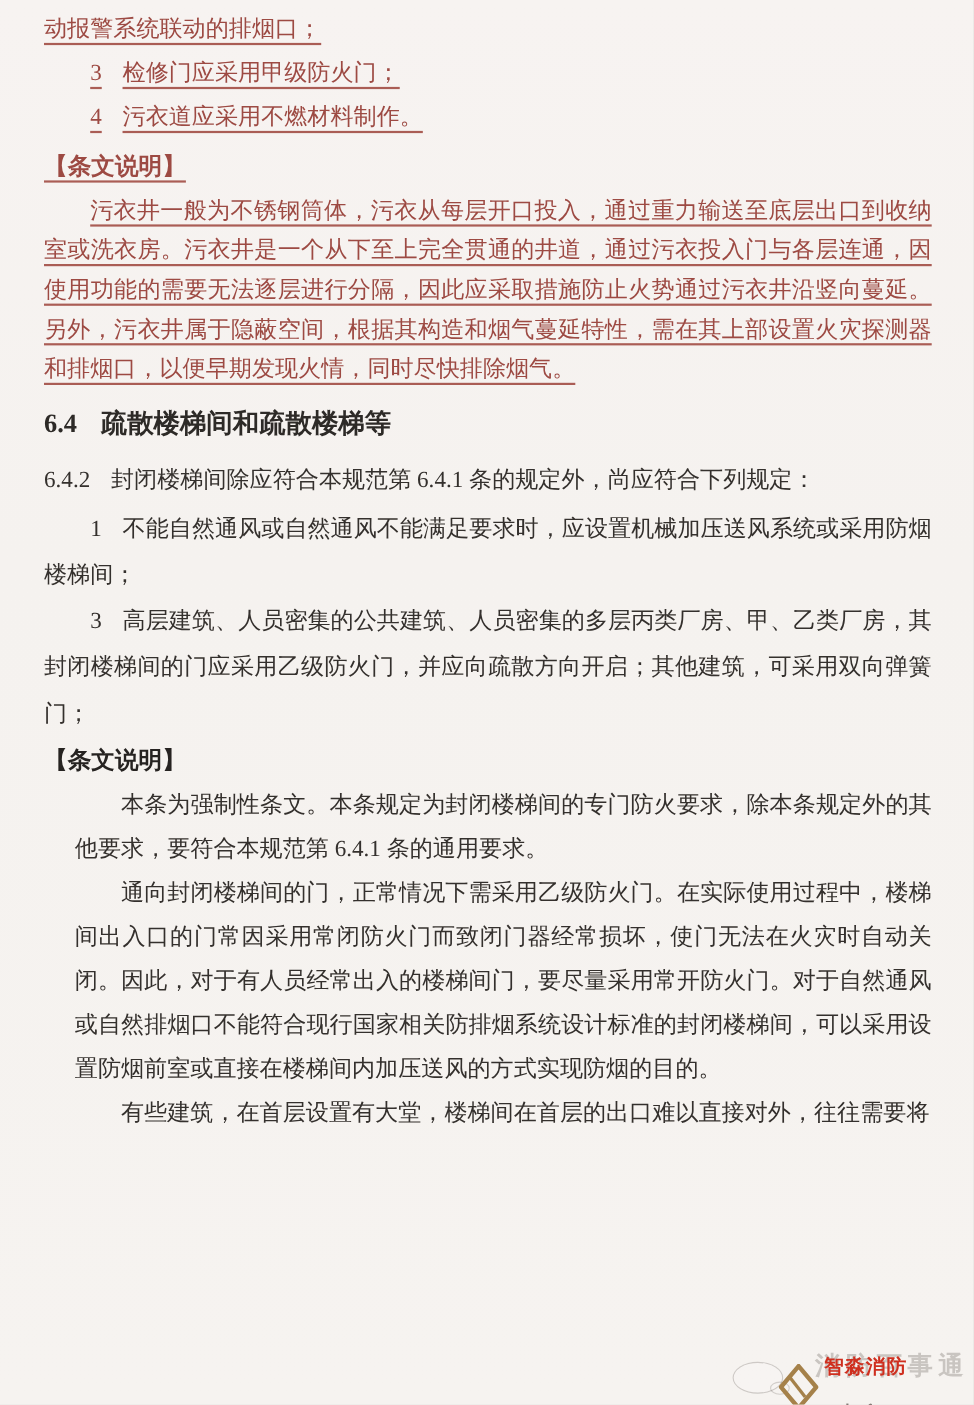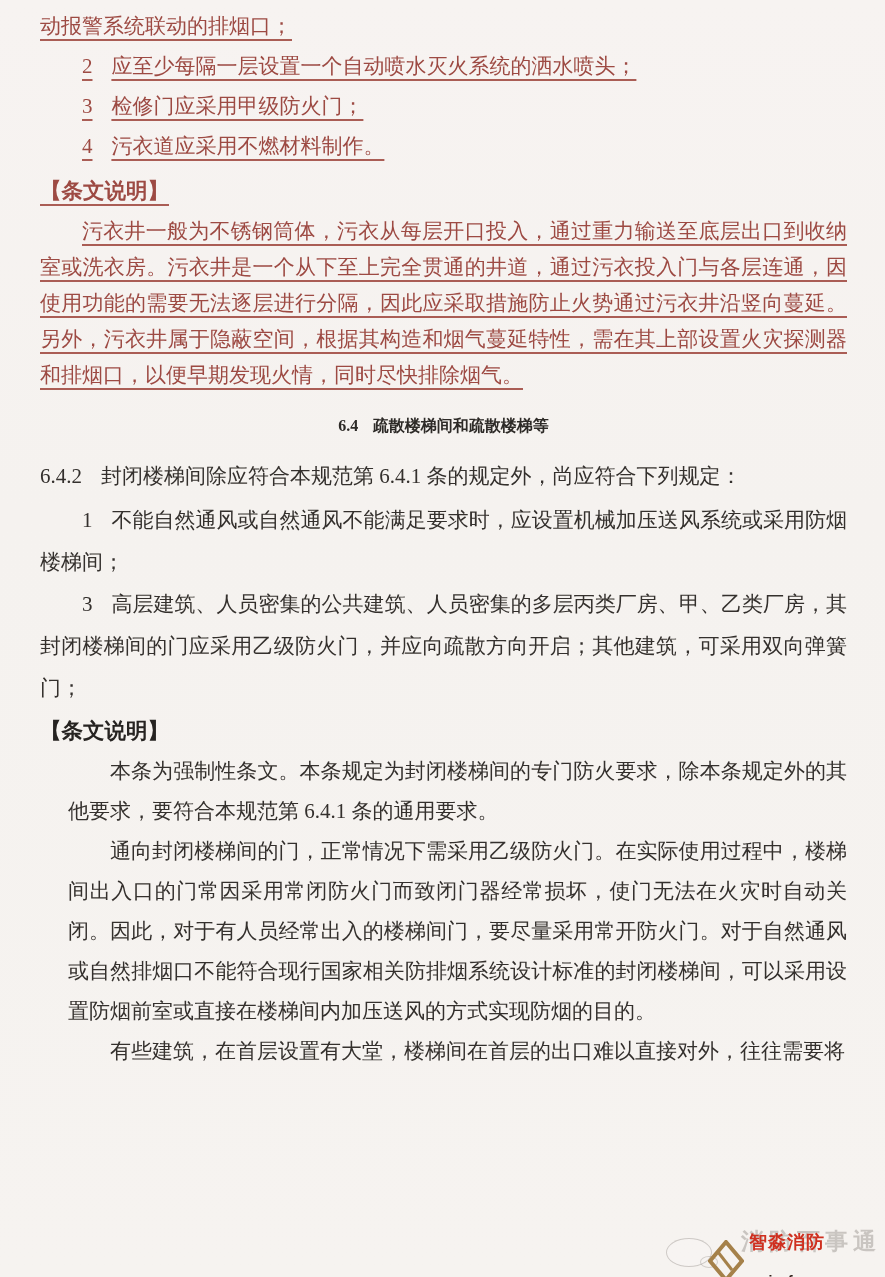--- a/index.html
+++ b/index.html
@@ -16,21 +16,21 @@
     text-decoration:underline;
     text-decoration-color:#aa5d55;
     text-decoration-thickness:1.5px;
     text-underline-offset:6px;
   }
   .carry{line-height:32px;margin-top:2px;}
   .red-item{margin-top:9px;line-height:31px;text-indent:2em;}
   .num{margin-right:0.9em;}
   .label-red{margin-top:14px;line-height:30px;font-weight:bold;font-size:21.5px;}
   .red-para{margin-top:7px;line-height:36px;text-indent:2em;}
-  .heading{margin-top:15px;line-height:36px;font-size:16px;font-weight:bold;text-align:center;color:#2d2a27;}
+  .heading{margin-top:15px;line-height:36px;font-size:24px;font-weight:bold;color:#2d2a27;}
   .heading .h-num{margin-right:0.9em;}
   .clause-intro{margin-top:15px;line-height:34px;}
   .clause-intro .c-num{margin-right:0.9em;}
   .black-item{line-height:42px;text-indent:2em;}
   .mt6{margin-top:6px;}
   .mixed{line-height:39px;text-indent:2em;}
   .boxed{border:1.5px solid #c9c1b7;padding:0 3px;margin:0 1px;}
   .label-black{margin-top:7px;line-height:30px;font-weight:bold;font-size:21.5px;color:#262321;}
   .exp-para{line-height:40px;text-indent:2em;margin-left:28px;}
   .mt5{margin-top:5px;}
@@ -66,21 +66,20 @@
     font-size:14px;font-weight:bold;color:#30211a;line-height:17px;margin-top:21px;
   }
 </style>
 </head>
 <body>
 
 <div class="page">
 
   <p class="red u carry">动报警系统联动的排烟口；</p>
 
-  <p class="red u red-item"><span class="num">2</span><span>应至少每隔一层设置一个自动喷水灭火系统的洒水喷头；</span></p>
   <p class="red u red-item"><span class="num">3</span><span>检修门应采用甲级防火门；</span></p>
   <p class="red u red-item"><span class="num">4</span><span>污衣道应采用不燃材料制作。</span></p>
 
   <p class="red u label-red">【条文说明】</p>
 
   <p class="red u red-para">污衣井一般为不锈钢筒体，污衣从每层开口投入，通过重力输送至底层出口到收纳室或洗衣房。污衣井是一个从下至上完全贯通的井道，通过污衣投入门与各层连通，因使用功能的需要无法逐层进行分隔，因此应采取措施防止火势通过污衣井沿竖向蔓延。另外，污衣井属于隐蔽空间，根据其构造和烟气蔓延特性，需在其上部设置火灾探测器和排烟口，以便早期发现火情，同时尽快排除烟气。</p>
 
   <p class="heading"><span class="h-num">6.4</span><span>疏散楼梯间和疏散楼梯等</span></p>
 
   <p class="clause-intro"><span class="c-num">6.4.2</span><span>封闭楼梯间除应符合本规范第 6.4.1 条的规定外，尚应符合下列规定：</span></p>

